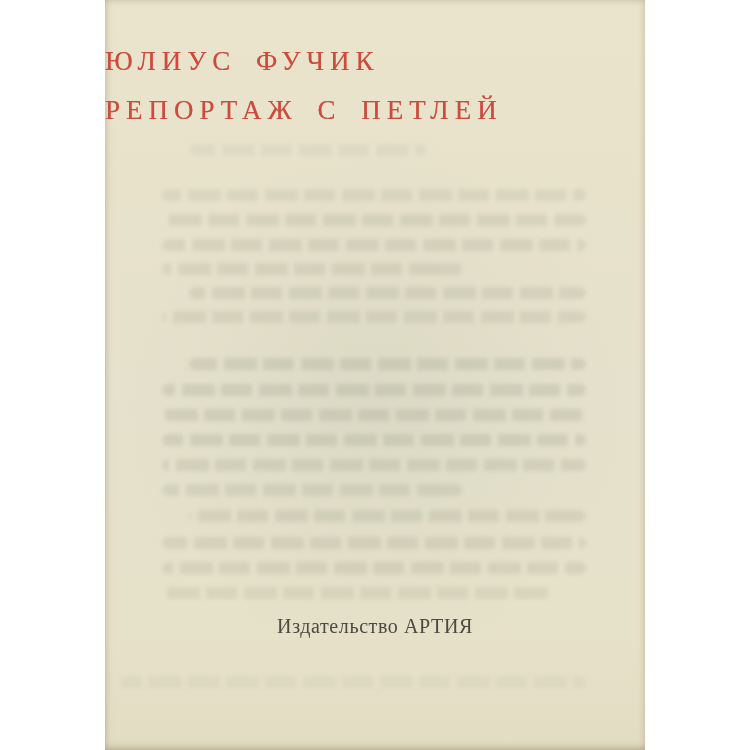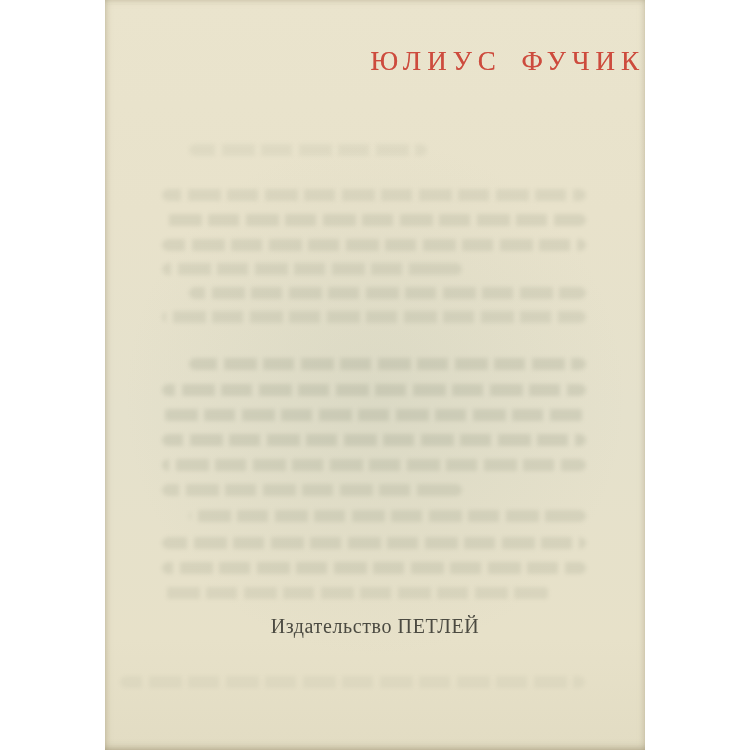--- a/index.html
+++ b/index.html
@@ -31,21 +31,21 @@
     position: absolute;
     inset: 0;
     background: radial-gradient(62% 46% at 50% 53%, rgba(165,176,158,0.16), rgba(165,176,158,0) 75%);
     pointer-events: none;
   }
   .title-block {
     position: absolute;
     left: 0;
     right: 0;
     top: 37px;
-    text-align: right;
+    text-align: left;
     color: var(--title-red, #cd4b3d);
     font-size: 27px;
     line-height: 49px;
     letter-spacing: 6px;
     word-spacing: 7px;
     text-shadow: 0 0 0.5px rgba(205,75,61,0.6);
   }
   .ghost-region { position: absolute; inset: 0; pointer-events: none; }
   .ghost-line {
     position: absolute;
@@ -73,20 +73,21 @@
   }
 </style>
 </head>
 <body>
 
 <div class="stage">
   <div class="page">
 
     <div class="title-block">
       <div>ЮЛИУС ФУЧИК</div>
+      <div>РЕПОРТАЖ С ПЕТЛЕЙ</div>
     </div>
 
     <div class="ghost-region">
       <div class="ghost-line" style="top:144px; left:84px; width:238px; opacity:0.15; background-position:-5px 0;"></div>
       <div class="ghost-line" style="top:189px; left:57px; width:424px; opacity:0.22; background-position:-12px 0;"></div>
       <div class="ghost-line" style="top:214px; left:57px; width:424px; opacity:0.26; background-position:-31px 0;"></div>
       <div class="ghost-line" style="top:239px; left:57px; width:424px; opacity:0.26; background-position:-8px 0;"></div>
       <div class="ghost-line" style="top:263px; left:57px; width:300px; opacity:0.24; background-position:-22px 0;"></div>
       <div class="ghost-line" style="top:287px; left:84px; width:397px; opacity:0.26; background-position:-15px 0;"></div>
       <div class="ghost-line" style="top:311px; left:57px; width:424px; opacity:0.24; background-position:-27px 0;"></div>
@@ -97,17 +98,17 @@
       <div class="ghost-line" style="top:459px; left:57px; width:424px; opacity:0.28; background-position:-24px 0;"></div>
       <div class="ghost-line" style="top:484px; left:57px; width:300px; opacity:0.26; background-position:-14px 0;"></div>
       <div class="ghost-line" style="top:510px; left:84px; width:397px; opacity:0.26; background-position:-29px 0;"></div>
       <div class="ghost-line" style="top:537px; left:57px; width:424px; opacity:0.26; background-position:-6px 0;"></div>
       <div class="ghost-line" style="top:562px; left:57px; width:424px; opacity:0.26; background-position:-20px 0;"></div>
       <div class="ghost-line" style="top:587px; left:57px; width:388px; opacity:0.22; background-position:-33px 0;"></div>
       <div class="ghost-line" style="top:676px; left:15px; width:465px; opacity:0.13; background-position:-9px 0;"></div>
     </div>
 
     <div class="imprint-block">
-      <div>Издательство ПЕТЛЕЙ</div>
+      <div>Издательство АРТИЯ</div>
     </div>
 
   </div>
 </div>
 
 </body></html>

